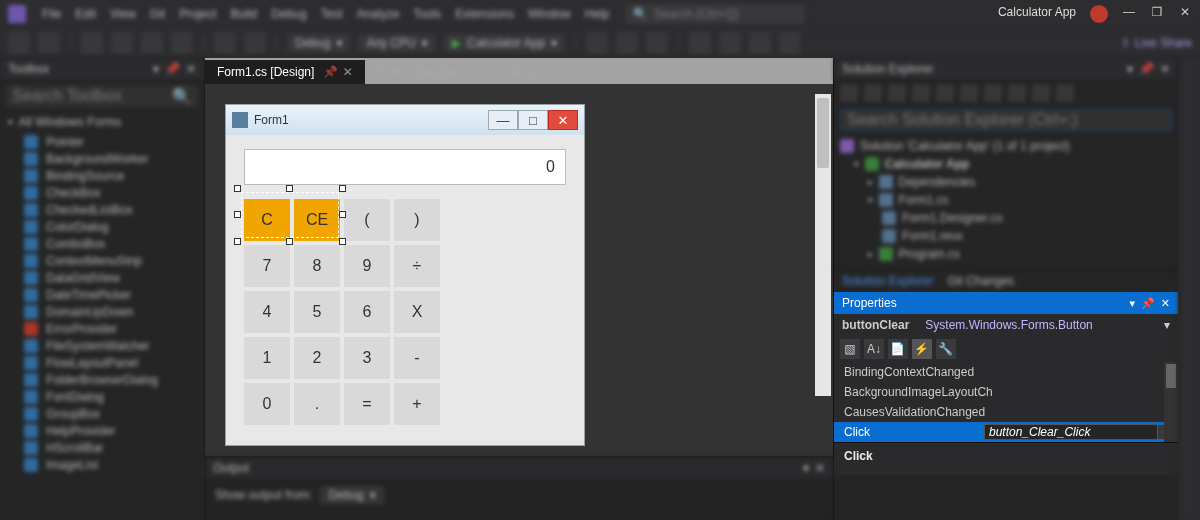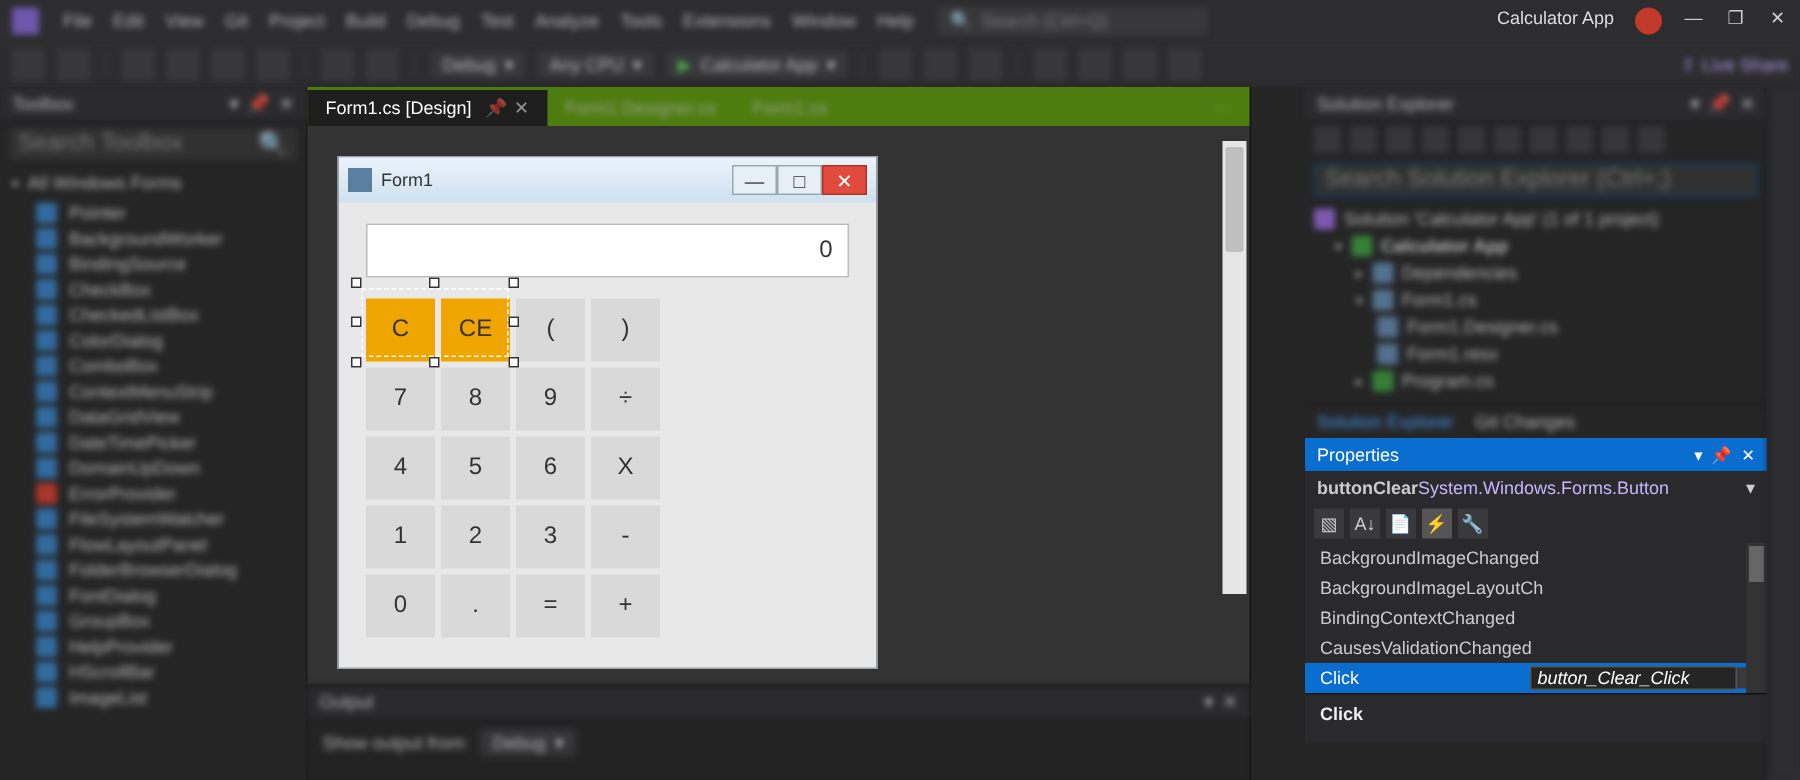--- a/index.html
+++ b/index.html
@@ -31,21 +31,21 @@
   .panel-header { background:#2d2d30; font-size:12px; padding:4px 8px; display:flex; align-items:center; justify-content:space-between; border-bottom:1px solid #1a1a1a;}
   .toolbox-search { margin:4px 6px; height:22px; background:#333; border-radius:2px; display:flex; align-items:center; padding:0 6px; justify-content:space-between;}
   .toolbox-cat { font-size:12px; padding:4px 8px; display:flex; align-items:center; gap:6px; }
   .tri { font-size:9px; }
   .toolbox-items { display:flex; flex-direction:column; gap:3px; padding:2px 10px 2px 24px; font-size:12px;}
   .toolbox-items div { display:flex; align-items:center; gap:8px; }
   .tic { width:14px; height:14px; background:#3477b3; border-radius:2px; flex:0 0 14px;}
   .tic.red { background:#c0392b; }
 
   .center { flex:1; display:flex; flex-direction:column; background:#1e1e1e; position:relative; }
-  .doc-tabs { height:26px; background:#4d7c0f; display:flex; align-items:flex-end; font-size:12px; }
+  .doc-tabs { height:26px; background:#a3a3a3; display:flex; align-items:flex-end; font-size:12px; }
   .doc-tab { padding:5px 12px; color:#aaa; }
   .doc-tab.active { background:#1e1e1e; color:#fff; }
   .designer-area { flex:1; background:#333; padding:20px 0 0 20px; position:relative; overflow:hidden;}
   .designer-scroll { position:absolute; right:2px; top:10px; bottom:60px; width:16px; background:#e6e6e6; }
   .designer-scroll .thumb{ position:absolute; top:4px; left:2px; right:2px; height:70px; background:#bfbfbf; border-radius:2px;}
 
   
   .winform { width:360px; background:#e8e8e8; border:1px solid #9a9fa3; }
   .wf-title { height:30px; background:linear-gradient(#eaf3fb,#cfe1ef); display:flex; align-items:center; padding:0 6px; font-size:12px; color:#333; }
   .wf-title .ic { width:16px;height:16px;background:#5a7fa0;margin-right:6px;}
@@ -60,38 +60,38 @@
   .key.orange { background:#f0a500; }
   .handles { position:absolute; inset:-4px; pointer-events:none; }
   .h { position:absolute; width:7px; height:7px; background:#fff; border:1px solid #333; }
   .h.tl{top:-4px;left:-4px}.h.tr{top:-4px;right:-4px}.h.bl{bottom:-4px;left:-4px}.h.br{bottom:-4px;right:-4px}
   .h.tc{top:-4px;left:calc(50% - 4px)}.h.bc{bottom:-4px;left:calc(50% - 4px)}
   .h.lc{left:-4px;top:calc(50% - 4px)}.h.rc{right:-4px;top:calc(50% - 4px)}
   .selwrap { position:absolute; border:1px dashed #fff; }
 
   .output { height:64px; background:#252526; border-top:1px solid #111; }
 
-  .rightcol { width:345px; background:#252526; display:flex; flex-direction:column; border-left:1px solid #111;padding-left:36px;}
+  .rightcol { width:345px; background:#252526; display:flex; flex-direction:column; border-left:1px solid #111;}
   .rightcol .panel-header { font-size:12px; }
   .se-toolbar { height:24px; display:flex; gap:6px; padding:3px 6px; align-items:center;}
   .se-toolbar .b { width:18px;height:18px;background:#3a3a3d;border-radius:2px;}
   .se-search { margin:4px 6px; height:22px; background:#333; border:1px solid #0a4d8c; border-radius:2px; display:flex; align-items:center; padding:0 6px;}
   .tree { padding:4px 6px 8px 6px; font-size:12px; display:flex; flex-direction:column; gap:4px;}
   .tree .row { display:flex; align-items:center; gap:6px; }
   .tree .ind1{padding-left:14px}.tree .ind2{padding-left:28px}.tree .ind3{padding-left:42px}
   .tree .pic{width:14px;height:14px;background:#5a7fa0;border-radius:2px;flex:0 0 14px;}
   .tree .pic.sol{background:#8e62c7;}
   .tree .pic.cs{background:#3a8f3a;}
   .bottom-tabs { font-size:12px; padding:4px 8px; display:flex; gap:14px; border-top:1px solid #111;}
   .bottom-tabs .active{ color:#4aa0ff;}
 
   
   .props-header { background:#0a6ed1; color:#fff; font-size:12px; padding:4px 8px; display:flex; align-items:center; justify-content:space-between;}
   .props-header .icons { display:flex; gap:6px; font-size:11px;}
-  .props-sel { background:#2a2a2c; font-size:12px; padding:4px 8px; display:flex; gap:0;}
+  .props-sel { background:#2a2a2c; font-size:12px; padding:4px 8px; display:flex; gap:16px;}
   .props-sel .name{font-weight:bold;}
   .props-toolbar { background:#2a2a2c; padding:3px 6px; display:flex; gap:4px; }
   .pbtn { width:20px;height:20px; background:#3a3a3d; display:flex;align-items:center;justify-content:center; font-size:12px;}
   .pbtn.active{ background:#555;}
   .proplist { background:#2a2a2c; font-size:12px; position:relative;}
   .prow { display:flex; align-items:center; height:20px;}
   .prow .pname { width:150px; padding-left:10px; color:#ccc;}
   .prow.click { background:#0a6ed1; }
   .prow .pval { flex:1; color:#ddd;}
   .prow.click .pname { background:#0a6ed1; color:#fff;}
@@ -439,29 +439,25 @@
     </div>
     <div class="props-toolbar">
       <div class="pbtn">▧</div>
       <div class="pbtn">A↓</div>
       <div class="pbtn">📄</div>
       <div class="pbtn active">⚡</div>
       <div class="pbtn">🔧</div>
     </div>
     <div class="proplist">
       <div class="prow">
-          <div class="pname">BackgroundImageChanged</div>
+          <div class="pname">BindingContextChanged</div>
           <div class="pval"></div>
         </div>
       <div class="prow">
           <div class="pname">BackgroundImageLayoutCh</div>
-          <div class="pval"></div>
-        </div>
-      <div class="prow">
-          <div class="pname">BindingContextChanged</div>
           <div class="pval"></div>
         </div>
       <div class="prow">
           <div class="pname">CausesValidationChanged</div>
           <div class="pval"></div>
         </div>
       <div class="prow click">
         <div class="pname">Click</div>
         <div class="pval">button_Clear_Click</div>
         <div class="dd">▾</div>

